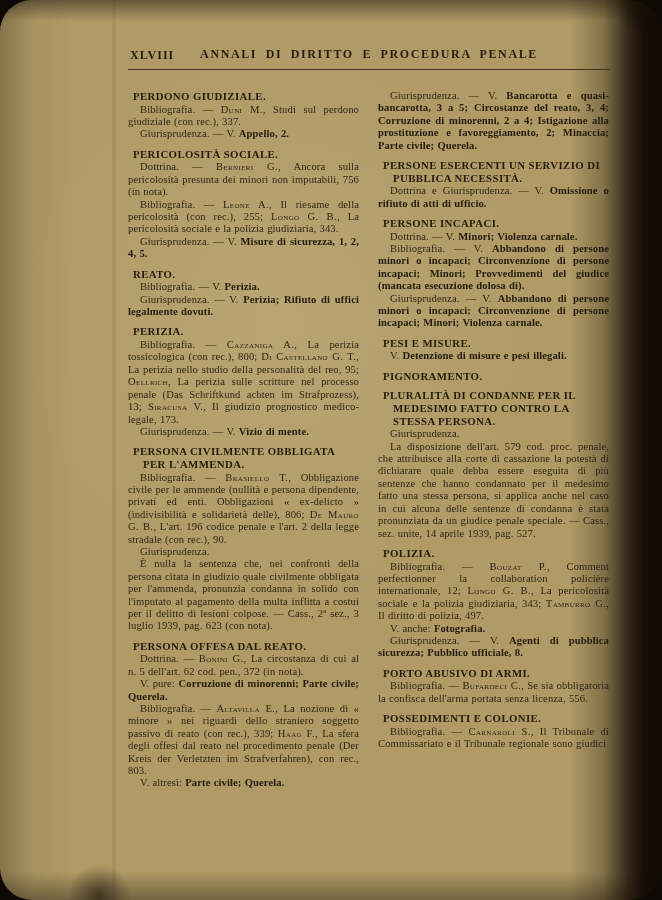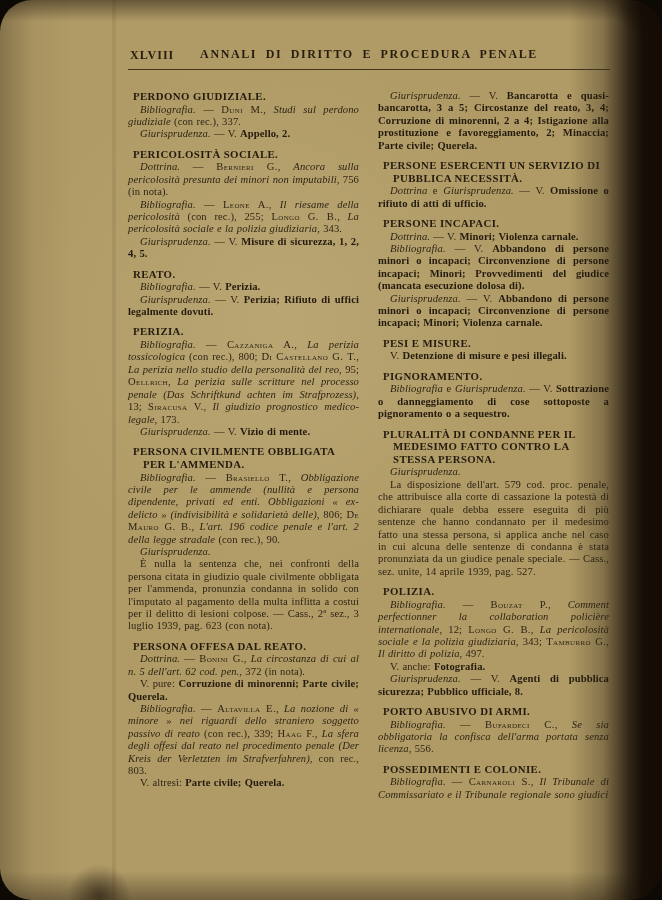--- a/index.html
+++ b/index.html
@@ -89,21 +89,21 @@
   }
   .para {
     margin: 0;
     font-size: 10.6px;
     line-height: 12.4px;
     text-align: justify;
     text-indent: 12px;
     letter-spacing: 0.1px;
     word-spacing: 0.5px;
   }
-  .it { font-style: italic; }
+  .it { }
   .bd { font-weight: bold; color: #241b0e; }
   .sc { font-variant: small-caps; letter-spacing: 0.35px; }
 </style>
 </head>
 <body>
 
 <div class="photo">
   <div class="fold-shadow"></div>
   <div class="page">
     <div class="page-header">
@@ -161,21 +161,20 @@
             <p class="para"><span class="it">Dottrina.</span><span> — V. </span><span class="bd">Minori; Violenza carnale.</span></p>
             <p class="para"><span class="it">Bibliografia.</span><span> — V. </span><span class="bd">Abbandono di persone minori o incapaci; Circonvenzione di persone incapaci; Minori; Provvedimenti del giudice (mancata esecuzione dolosa di).</span></p>
             <p class="para"><span class="it">Giurisprudenza.</span><span> — V. </span><span class="bd">Abbandono di persone minori o incapaci; Circonvenzione di persone incapaci; Minori; Violenza carnale.</span></p>
           </div>
           <div class="entry">
             <div class="heading">PESI E MISURE.</div>
             <p class="para"><span>V. </span><span class="bd">Detenzione di misure e pesi illegali.</span></p>
           </div>
           <div class="entry">
             <div class="heading">PIGNORAMENTO.</div>
-            <p class="para"><span class="it">Bibliografia</span><span> e </span><span class="it">Giurisprudenza.</span><span> — V. </span><span class="bd">Sottrazione o danneggiamento di cose sottoposte a pignoramento o a sequestro.</span></p>
           </div>
           <div class="entry">
             <div class="heading">PLURALITÀ DI CONDANNE PER IL MEDESIMO FATTO CONTRO LA STESSA PERSONA.</div>
             <p class="para"><span class="it">Giurisprudenza.</span></p>
             <p class="para"><span>La disposizione dell'art. 579 cod. proc. penale, che attribuisce alla corte di cassazione la potestà di dichiarare quale debba essere eseguita di più sentenze che hanno condannato per il medesimo fatto una stessa persona, si applica anche nel caso in cui alcuna delle sentenze di condanna è stata pronunziata da un giudice penale speciale. — Cass., sez. unite, 14 aprile 1939, pag. 527.</span></p>
           </div>
           <div class="entry">
             <div class="heading">POLIZIA.</div>
             <p class="para"><span class="it">Bibliografia.</span><span> — </span><span class="sc">Bouzat P.</span><span>, </span><span class="it">Comment perfectionner la collaboration policière internationale</span><span>, 12; </span><span class="sc">Longo G. B.</span><span>, </span><span class="it">La pericolosità sociale e la polizia giudiziaria</span><span>, 343; </span><span class="sc">Tamburro G.</span><span>, </span><span class="it">Il diritto di polizia</span><span>, 497.</span></p>
             <p class="para"><span>V. anche: </span><span class="bd">Fotografia.</span></p>

